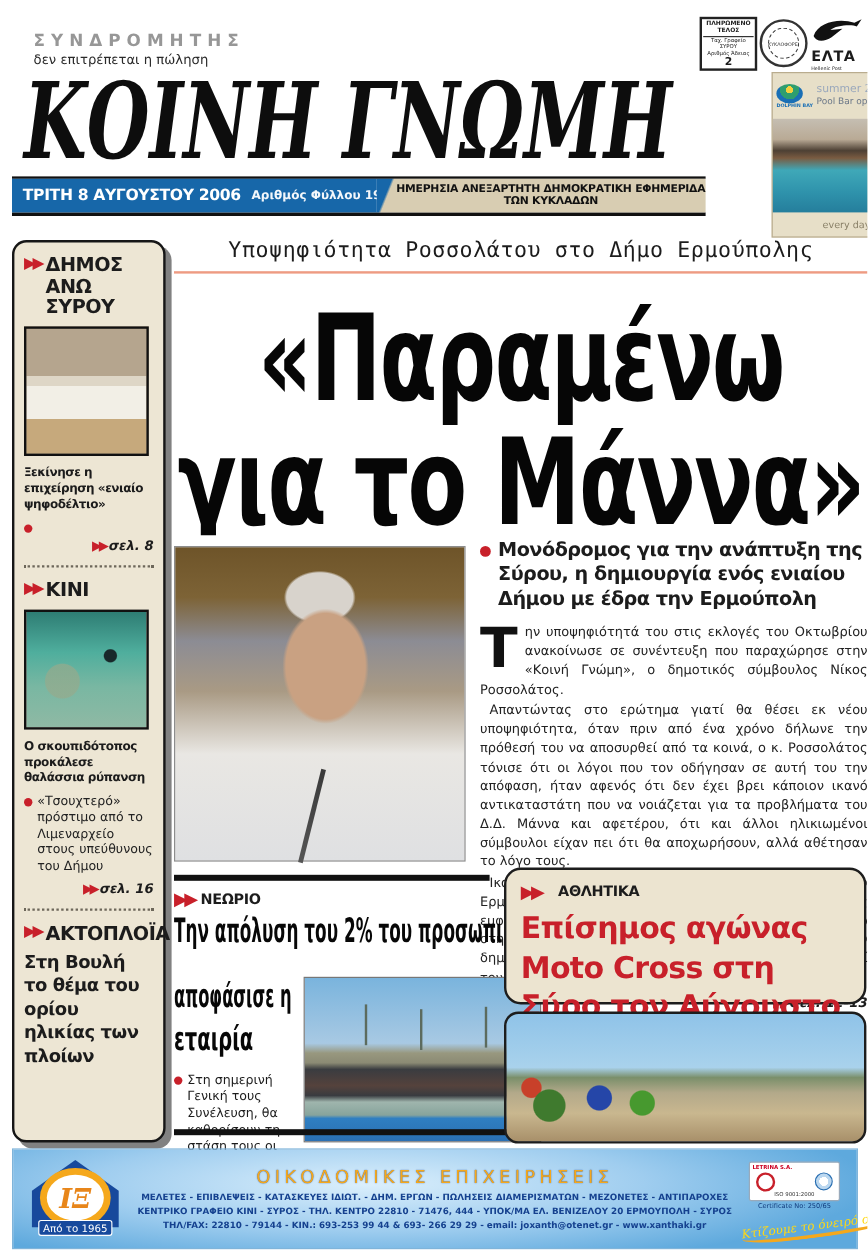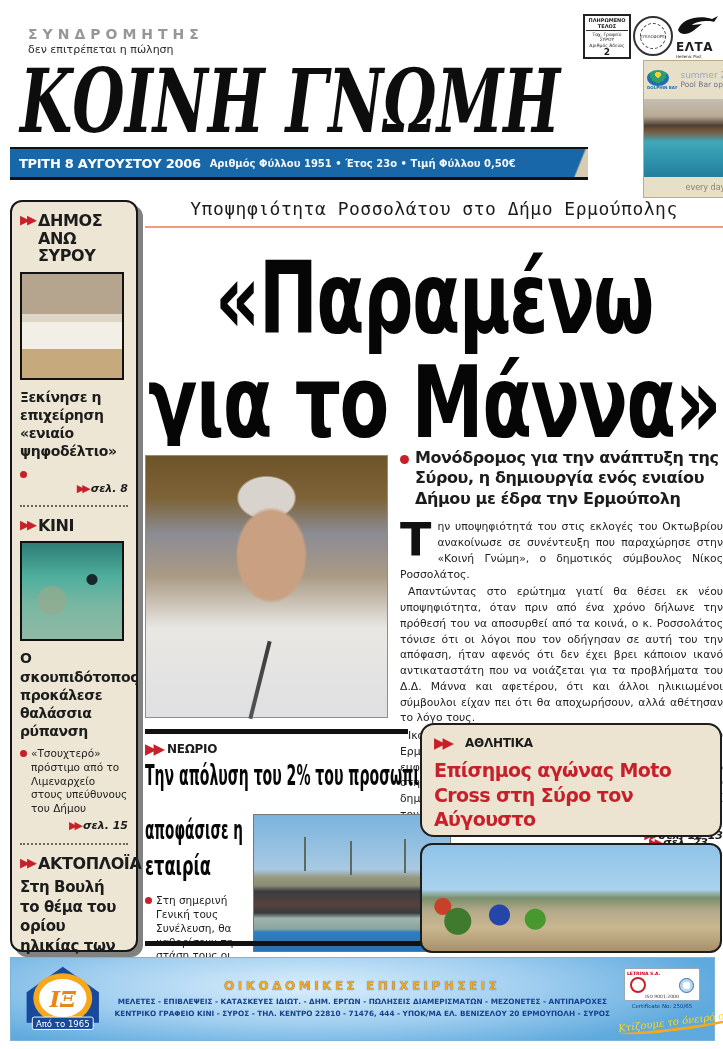--- a/index.html
+++ b/index.html
@@ -39,21 +39,21 @@
 
   
   .sidebar{left:10px;top:200px;width:128px;height:752px;background:#ede6d4;border:2px solid #161616;
            border-radius:12px;box-shadow:5px 5px 0 rgba(45,45,45,.6);padding:10px 8px;box-sizing:border-box;}
   .side-header{display:flex;gap:4px;align-items:flex-start;margin-bottom:2px;}
   .arrows{color:#c8202a;font-size:13px;line-height:1.2;letter-spacing:-3px;flex:none;}
   .side-title{font-size:16px;font-weight:bold;line-height:1.1;letter-spacing:-.4px;}
   .side-photo{width:104px;height:108px;border:2px solid #111;margin:7px 0 8px;box-sizing:border-box;}
   .ph-meeting{background:linear-gradient(180deg,#b5a58e 0 38%,#ded6c6 38% 46%,#f2efe6 46% 72%,#c6a97c 72% 100%),#cbb89a;}
   .ph-sea{height:100px;background:radial-gradient(circle at 70% 38%,#18282a 0 5px,rgba(0,0,0,0) 6px),radial-gradient(circle at 30% 60%,rgba(150,170,140,.7) 0 14px,rgba(0,0,0,0) 15px),linear-gradient(180deg,#2e7d74 0%,#4fae9d 35%,#79b7a2 65%,#8fb9a4 100%);}
-  .side-headline{font-size:14px;font-weight:bold;line-height:1.3;letter-spacing:-.4px;}
+  .side-headline{font-size:10px;font-weight:bold;line-height:1.3;letter-spacing:-.4px;}
   .side-bullet{display:flex;gap:4px;margin-top:7px;font-size:10.5px;line-height:1.3;color:#222;}
   .dot{width:7px;height:7px;border-radius:50%;background:#c8202a;flex:none;margin-top:3px;}
   .pageref{display:flex;justify-content:flex-end;gap:3px;font-size:11px;font-style:italic;font-weight:bold;margin-top:4px;}
   .pageref .arrows{font-size:11px;}
   .side-sep{border-top:2px dotted #6d675a;margin:10px 0;}
 
   
   .kicker{left:145px;top:198px;width:578px;text-align:center;font-family:"DejaVu Sans Mono",monospace;
           font-size:18px;letter-spacing:.5px;padding-bottom:7px;border-bottom:2px solid #ee9b82;box-sizing:border-box;}
   .headline-svg text{font-family:"DejaVu Sans",sans-serif;font-weight:bold;fill:#060606;letter-spacing:-2px;}
@@ -85,36 +85,36 @@
   .neorio-photo{width:198px;height:138px;border:1px solid #777;box-sizing:border-box;position:relative;overflow:hidden;
     background:linear-gradient(180deg,#7ab4dd 0%,#a8c9e3 40%,#98987f 46%,#8b8a74 52%,#3a3c40 56%,#55423c 66%,#393b40 72%,#9fb5ad 76%,#87a49c 84%,#2f7fc2 86%,#2a6fb2 100%);}
   .crane{position:absolute;width:2px;height:34px;background:#5c6b5e;top:22px;}
   .neorio-bullet{display:flex;gap:4px;margin-top:8px;font-size:10.5px;line-height:1.32;}
   .neorio .pageref{margin-top:2px;}
 
   
   .ath-box{left:420px;top:723px;width:302px;height:114px;background:#ece4d0;border:2px solid #1d1d1d;border-radius:14px;
            padding:9px 12px 6px;box-sizing:border-box;}
   .ath-box .sec-header{gap:14px;}
-  .ath-headline{margin-top:6px;font-size:19px;font-weight:bold;color:#c8202a;line-height:1.3;letter-spacing:-.6px;}
+  .ath-headline{margin-top:6px;font-size:25px;font-weight:bold;color:#c8202a;line-height:1.3;letter-spacing:-.6px;}
   .ath-photo{left:420px;top:843px;width:302px;height:110px;border:2px solid #1d1d1d;border-radius:12px;box-sizing:border-box;
     background:radial-gradient(circle at 12% 72%,#3f7a2e 0 13px,rgba(0,0,0,0) 14px),
                radial-gradient(circle at 26% 66%,#2546a8 0 10px,rgba(0,0,0,0) 11px),
                radial-gradient(circle at 7% 58%,#c8402a 0 8px,rgba(0,0,0,0) 9px),
                radial-gradient(circle at 38% 70%,#47992f 0 10px,rgba(0,0,0,0) 11px),
                linear-gradient(180deg,#8fc3e8 0%,#a9d2ec 42%,#7a8f6a 50%,#b3a98a 62%,#c9b78f 78%,#a8906a 100%);}
 
   
   .footer{left:10px;top:957px;width:705px;height:84px;box-sizing:border-box;
     background:radial-gradient(ellipse 420px 70px at 42% 35%,#dbeffc 0%,#9fcdef 55%,#5ea9dd 100%);
     border:1px solid #7fb4da;display:flex;align-items:center;gap:8px;padding:4px 8px;}
   .f-center{flex:1;text-align:center;line-height:1.1;}
   .f-title{font-family:"DejaVu Serif",serif;font-size:22px;font-weight:bold;color:#17499c;letter-spacing:1px;white-space:nowrap;}
   .f-title sup{font-size:8px;}
-  .f-sub{font-size:12px;font-weight:bold;color:#f5a81c;letter-spacing:3.5px;text-shadow:0 0 1px #17499c;margin:1px 0 3px;}
+  .f-sub{font-size:15px;font-weight:normal;color:#f5a81c;letter-spacing:3.5px;text-shadow:0 0 1px #17499c;margin:1px 0 3px;}
   .f-line{font-size:7.3px;font-weight:bold;color:#15418f;line-height:1.55;white-space:nowrap;}
   .f-right{width:88px;flex:none;text-align:center;}
   .cert-box{background:#fff;border:1px solid #9ab;border-radius:2px;padding:2px 2px 1px;margin:0 6px;}
   .cert-head{font-size:4.5px;font-weight:bold;color:#c02;text-align:left;}
   .cert-logos{display:flex;justify-content:space-between;align-items:center;padding:1px 3px;}
   .cert-circle{width:12px;height:12px;border-radius:50%;border:2px solid #c8202a;}
   .cert-globe{width:13px;height:13px;border-radius:50%;border:1.5px solid #2a6fb2;background:radial-gradient(circle,#fff 40%,#bcd8f0 41%);}
   .cert-iso{font-size:4.5px;color:#333;}
   .cert-no{font-size:5.5px;color:#123c7d;margin-top:2px;}
   .slogan{display:inline-block;margin-top:3px;font-family:"DejaVu Serif",serif;font-style:italic;font-size:10px;color:#ffd814;
@@ -168,20 +168,21 @@
     <div class="pool-photo"></div>
     <div class="pool-time">every day from 2:05</div>
   </div>
 
   <div class="abs datebar" style="left:10px;top:147px;">
     <div class="datebar-blue">
       <span class="db-date">ΤΡΙΤΗ 8 ΑΥΓΟΥΣΤΟΥ 2006</span>
       <span class="db-issue">Αριθμός Φύλλου 1951 • Έτος 23ο • Τιμή Φύλλου 0,50€</span>
     </div>
     <div class="datebar-skew"></div>
+    <div class="datebar-tag">ΗΜΕΡΗΣΙΑ ΑΝΕΞΑΡΤΗΤΗ ΔΗΜΟΚΡΑΤΙΚΗ ΕΦΗΜΕΡΙΔΑ ΤΩΝ ΚΥΚΛΑΔΩΝ</div>
   </div>
 
   <div class="abs sidebar">
 
     <div>
       <div class="side-header">
         <span class="arrows">▶▶</span>
         <span class="side-title">ΔΗΜΟΣ ΑΝΩ ΣΥΡΟΥ</span>
       </div>
       <div class="side-photo ph-meeting"></div>
@@ -203,21 +204,21 @@
         <span class="side-title">ΚΙΝΙ</span>
       </div>
       <div class="side-photo ph-sea"></div>
       <div class="side-headline">Ο σκουπιδότοπος προκάλεσε θαλάσσια ρύπανση</div>
       <div class="side-bullet">
         <span class="dot"></span>
         <span>«Τσουχτερό» πρόστιμο από το Λιμεναρχείο στους υπεύθυνους του Δήμου</span>
       </div>
       <div class="pageref">
         <span class="arrows">▶▶</span>
-        <span>σελ. 15</span>
+        <span>σελ. 16</span>
       </div>
     </div>
 
     <div class="side-sep"></div>
 
     <div>
       <div class="side-header">
         <span class="arrows">▶▶</span>
         <span class="side-title">ΑΚΤΟΠΛΟΪΑ</span>
       </div>
@@ -308,20 +309,21 @@
       <ellipse cx="46" cy="36" rx="31" ry="26" fill="#f5a81c"></ellipse>
       <ellipse cx="46" cy="36" rx="25" ry="20" fill="#fff"></ellipse>
       <text x="46" y="45" text-anchor="middle" font-family="DejaVu Serif,serif" font-style="italic" font-weight="bold" font-size="24" fill="#e8861a">ΙΞ</text>
       <rect x="14" y="56" width="64" height="13" rx="2" fill="#17499c" stroke="#fff" stroke-width="1"></rect>
       <text x="46" y="66" text-anchor="middle" font-size="9" fill="#fff">Από το 1965</text>
     </svg>
     <div class="f-center">
       <div class="f-sub">ΟΙΚΟΔΟΜΙΚΕΣ ΕΠΙΧΕΙΡΗΣΕΙΣ</div>
       <div class="f-line">ΜΕΛΕΤΕΣ - ΕΠΙΒΛΕΨΕΙΣ - ΚΑΤΑΣΚΕΥΕΣ ΙΔΙΩΤ. - ΔΗΜ. ΕΡΓΩΝ - ΠΩΛΗΣΕΙΣ ΔΙΑΜΕΡΙΣΜΑΤΩΝ - ΜΕΖΟΝΕΤΕΣ - ΑΝΤΙΠΑΡΟΧΕΣ</div>
       <div class="f-line">ΚΕΝΤΡΙΚΟ ΓΡΑΦΕΙΟ ΚΙΝΙ - ΣΥΡΟΣ - ΤΗΛ. ΚΕΝΤΡΟ 22810 - 71476, 444 - ΥΠΟΚ/ΜΑ ΕΛ. ΒΕΝΙΖΕΛΟΥ 20 ΕΡΜΟΥΠΟΛΗ - ΣΥΡΟΣ</div>
+      <div class="f-line">ΤΗΛ/FAX: 22810 - 79144 - ΚΙΝ.: 693-253 99 44 &amp; 693- 266 29 29 - email: joxanth@otenet.gr - www.xanthaki.gr</div>
     </div>
     <div class="f-right">
       <div class="cert-box">
         <div class="cert-head">LETRINA S.A.</div>
         <div class="cert-logos">
           <span class="cert-circle"></span>
           <span class="cert-globe"></span>
         </div>
         <div class="cert-iso">ISO 9001:2000</div>
       </div>

